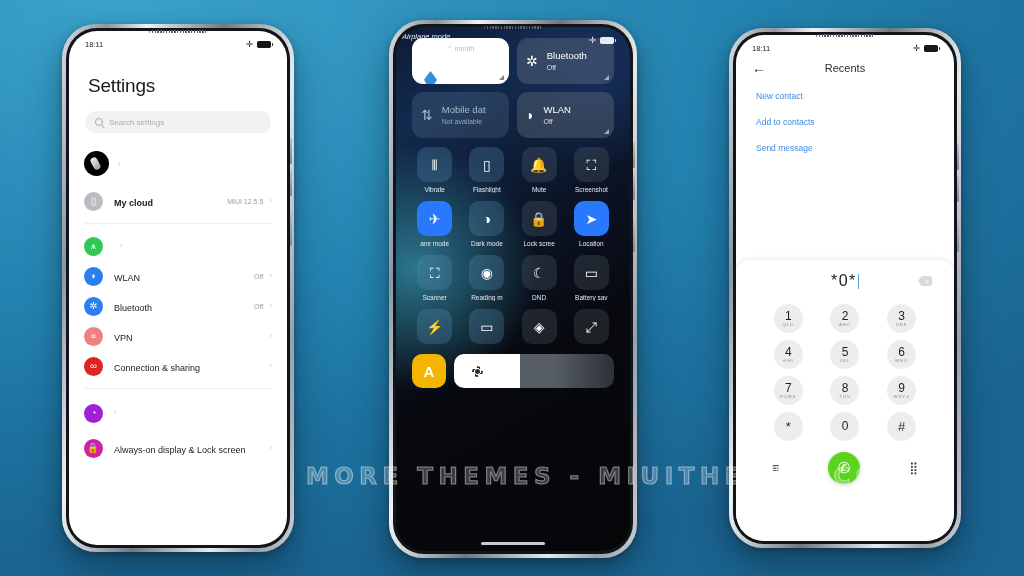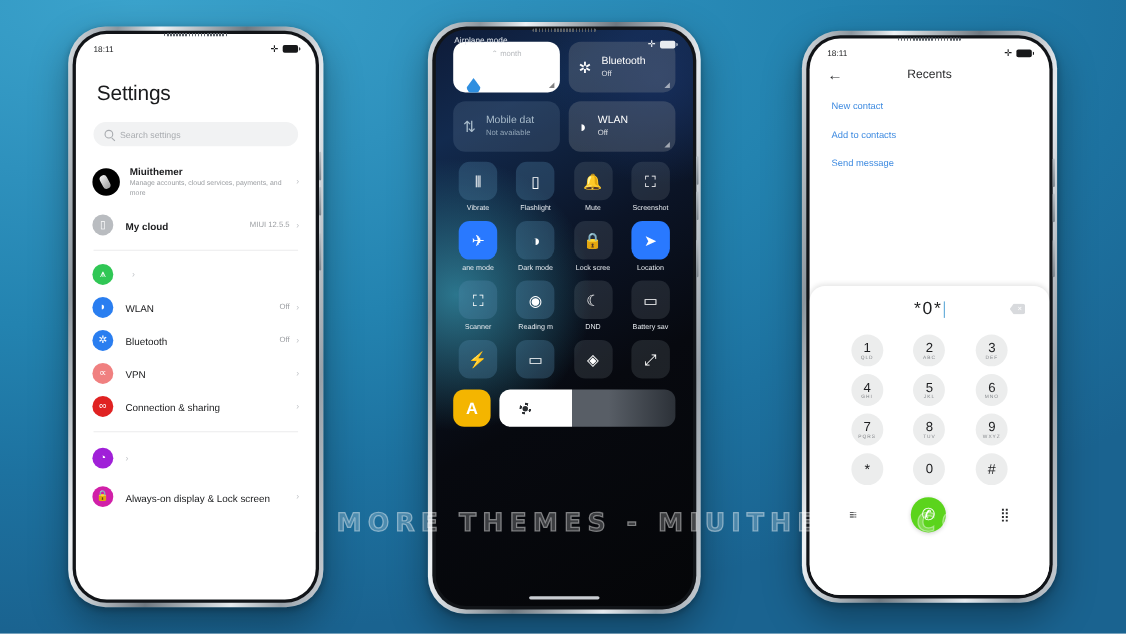--- a/index.html
+++ b/index.html
@@ -88,21 +88,21 @@
   
   #cc-screen {
     background:
       radial-gradient(circle 200px at 8% 46%, rgba(54,150,175,.75) 0%, rgba(30,90,125,0) 62%),
       radial-gradient(circle 150px at 86% 8%, rgba(24,48,96,.85) 0%, rgba(8,12,28,0) 66%),
       linear-gradient(152deg,#0e1b38 0%,#122a4e 16%,#0b1426 40%,#07090f 62%,#050608 100%);
     color:#fff;
   }
   #cc-screen .statusbar { color:#e8ecf1; }
   #cc-screen .batt { background:#e8ecf1; }
-  .cc-mode { position:absolute; top:5px; left:17px; font-size:7.5px; color:#e2e7ee; z-index:21; }
+  .cc-mode { position:absolute; top:5px; left:6px; font-size:7.5px; color:#e2e7ee; z-index:21;font-style:italic; }
   .cc-clockrow { display:flex; align-items:flex-end; padding:48px 16px 0 18px; }
   .cc-time { font-size:24px; font-weight:300; line-height:.9; letter-spacing:.5px; color:#fff; }
   .cc-date { font-size:8.5px; color:#dfe4ea; margin:0 0 2px 7px; }
   .cc-acts { margin-left:auto; display:flex; gap:12px; padding-bottom:2px; }
   .cc-acts span { font-size:11px; color:#e4e9ef; line-height:1; }
 
   .cc-bigs { display:grid; grid-template-columns:1fr 1fr; gap:8px; padding:11px 16px 0 16px; }
   .bigtile { height:46px; border-radius:11px; position:relative; padding:7px 9px; overflow:hidden; }
   .bigtile .corner { position:absolute; right:5px; bottom:4px; width:0; height:0; border-style:solid; border-width:0 0 5px 5px; border-color:transparent transparent currentColor transparent; opacity:.55; }
   .tile-data { background:#fff; color:#1b1c1e; }
@@ -197,24 +197,20 @@
 
       <div class="st-title">Settings</div>
 
       <div class="search-box">
         <span class="si"></span>
         <span class="search-ph">Search settings</span>
       </div>
 
       <div class="srow acct-row" style="margin-top:8px;">
         <span class="acct-ava"></span>
-        <span class="txt">
-          <span class="lbl" style="display:block;">Miuithemer</span>
-          <span class="sub" style="display:block;">Manage accounts, cloud services, payments, and more</span>
-        </span>
         <span class="chev">›</span>
       </div>
 
       <div class="srow">
         <span class="ic" style="background:#b9bcc0;">▯</span>
         <span class="txt"><span class="lbl" style="font-weight:bold;">My cloud</span></span>
         <span class="val">MIUI 12.5.5</span>
         <span class="chev">›</span>
       </div>
 

